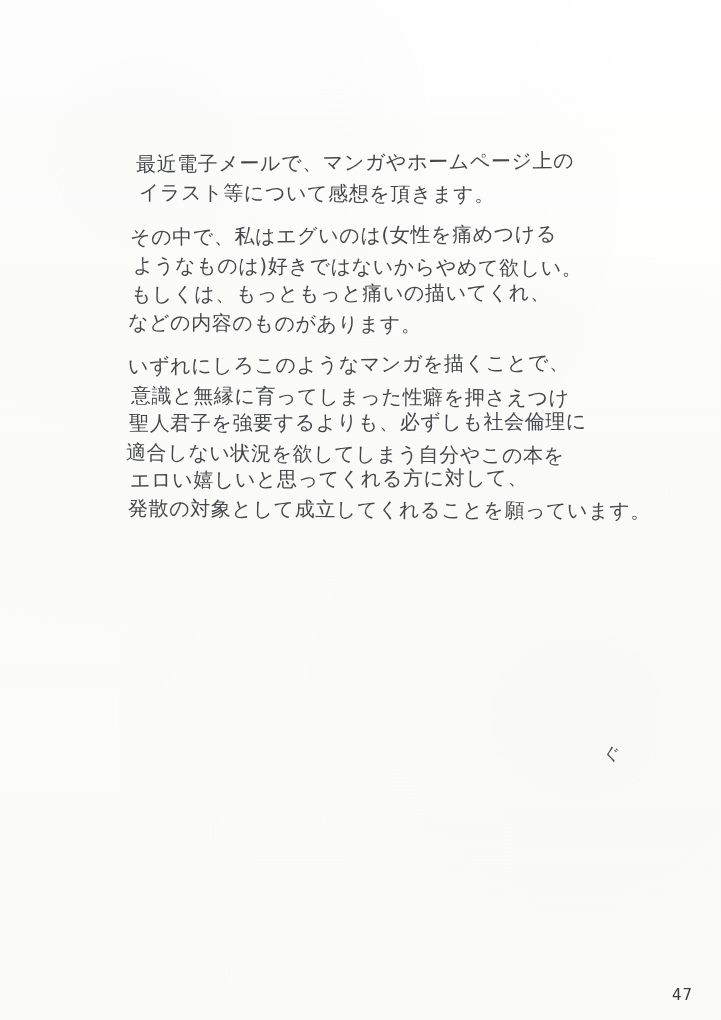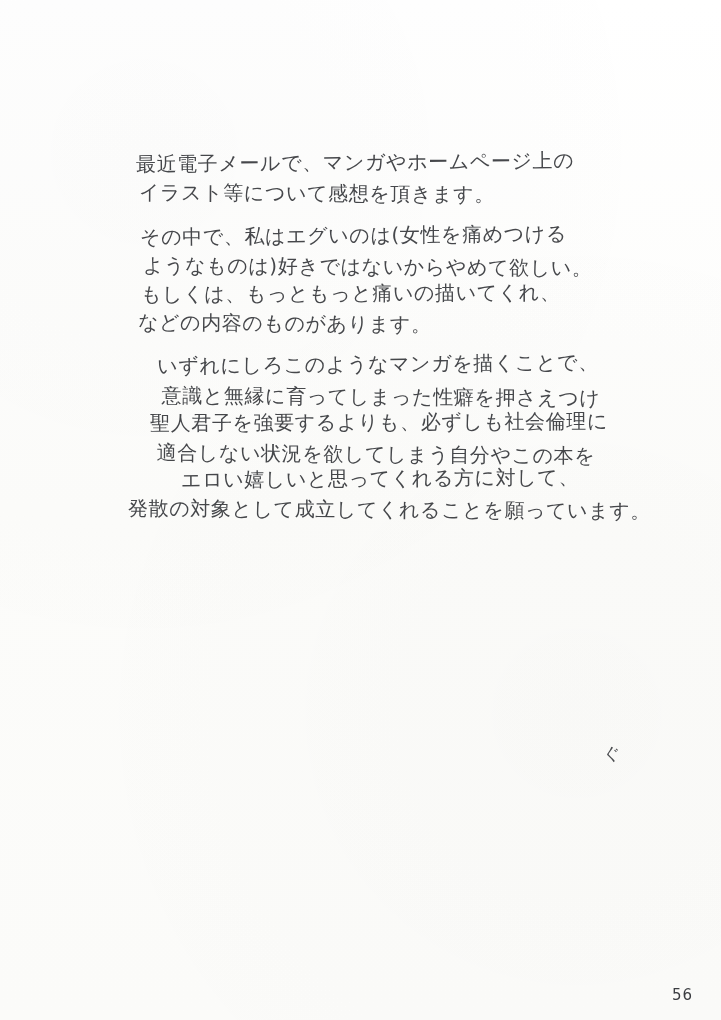--- a/index.html
+++ b/index.html
@@ -50,23 +50,23 @@
   .line:nth-child(1)  { transform: rotate(-0.5deg) translateX(0px); }
   .line:nth-child(2)  { transform: rotate(0.35deg) translateX(3px); }
   .line:nth-child(3)  { transform: rotate(-0.25deg) translateX(1px); }
   .line:nth-child(4)  { transform: rotate(0.45deg) translateX(-2px); }
   .line:nth-child(5)  { transform: rotate(-0.4deg) translateX(2px); }
   .line:nth-child(6)  { transform: rotate(0.3deg) translateX(0px); }
   .line:nth-child(7)  { transform: rotate(-0.3deg) translateX(4px); }
   .line:nth-child(8)  { transform: rotate(0.25deg) translateX(-1px); }
 
   .para.p1 { margin-left: 8px; }
-  .para.p2 { margin-left: 12px; }
+  .para.p2 { margin-left: 2px; }
   .para.p3 { margin-left: 0px; }
-  .para.p4 { margin-left: 0px; text-align: center; }
+  .para.p4 { margin-left: 0px; }
 
   .page-number {
     position: absolute;
     right: 28px;
     bottom: 16px;
     font-family: "DejaVu Sans", sans-serif;
     font-size: 15px;
     color: #3a3c40;
     letter-spacing: 1px;
   }
@@ -108,14 +108,14 @@
       <span class="line">意識と無縁に育ってしまった性癖を押さえつけ</span>
       <span class="line">聖人君子を強要するよりも、必ずしも社会倫理に</span>
       <span class="line">適合しない状況を欲してしまう自分やこの本を</span>
       <span class="line">エロい嬉しいと思ってくれる方に対して、</span>
       <span class="line">発散の対象として成立してくれることを願っています。</span>
     </div>
 
   </div>
 
   <div class="signature-mark">ぐ</div>
-  <div class="page-number">56</div>
+  <div class="page-number">47</div>
 </div>
 
 </body></html>

